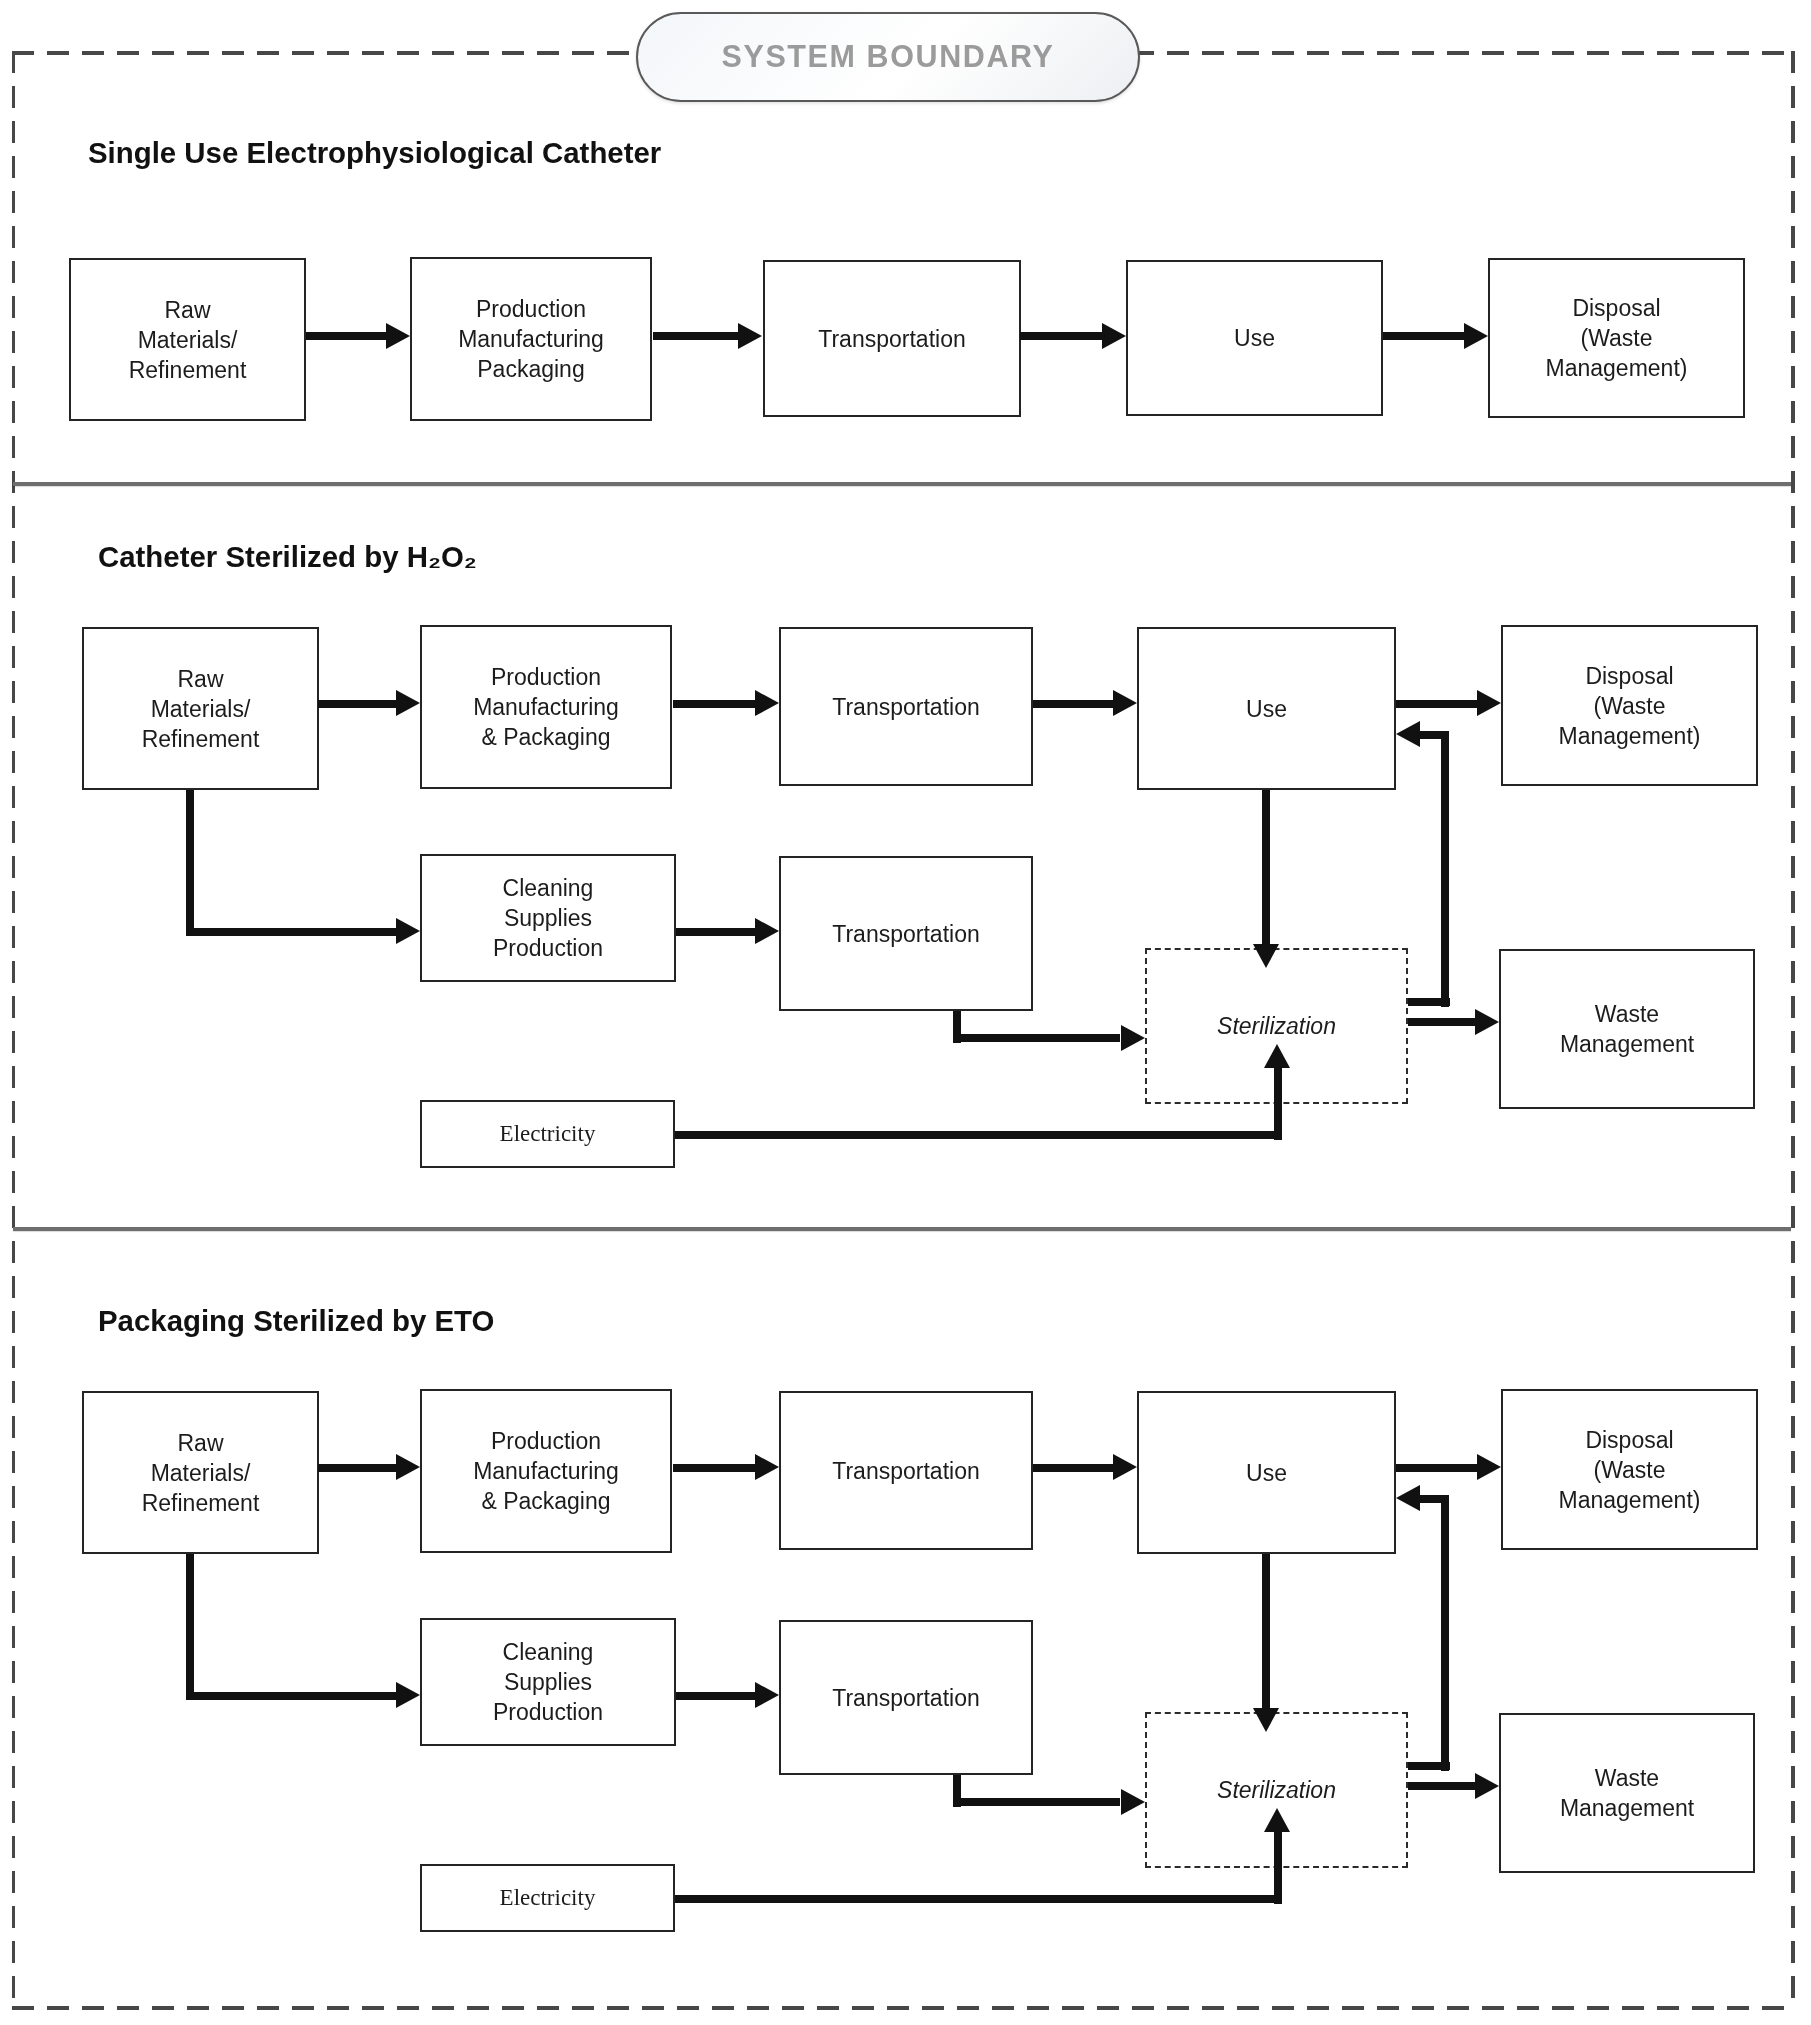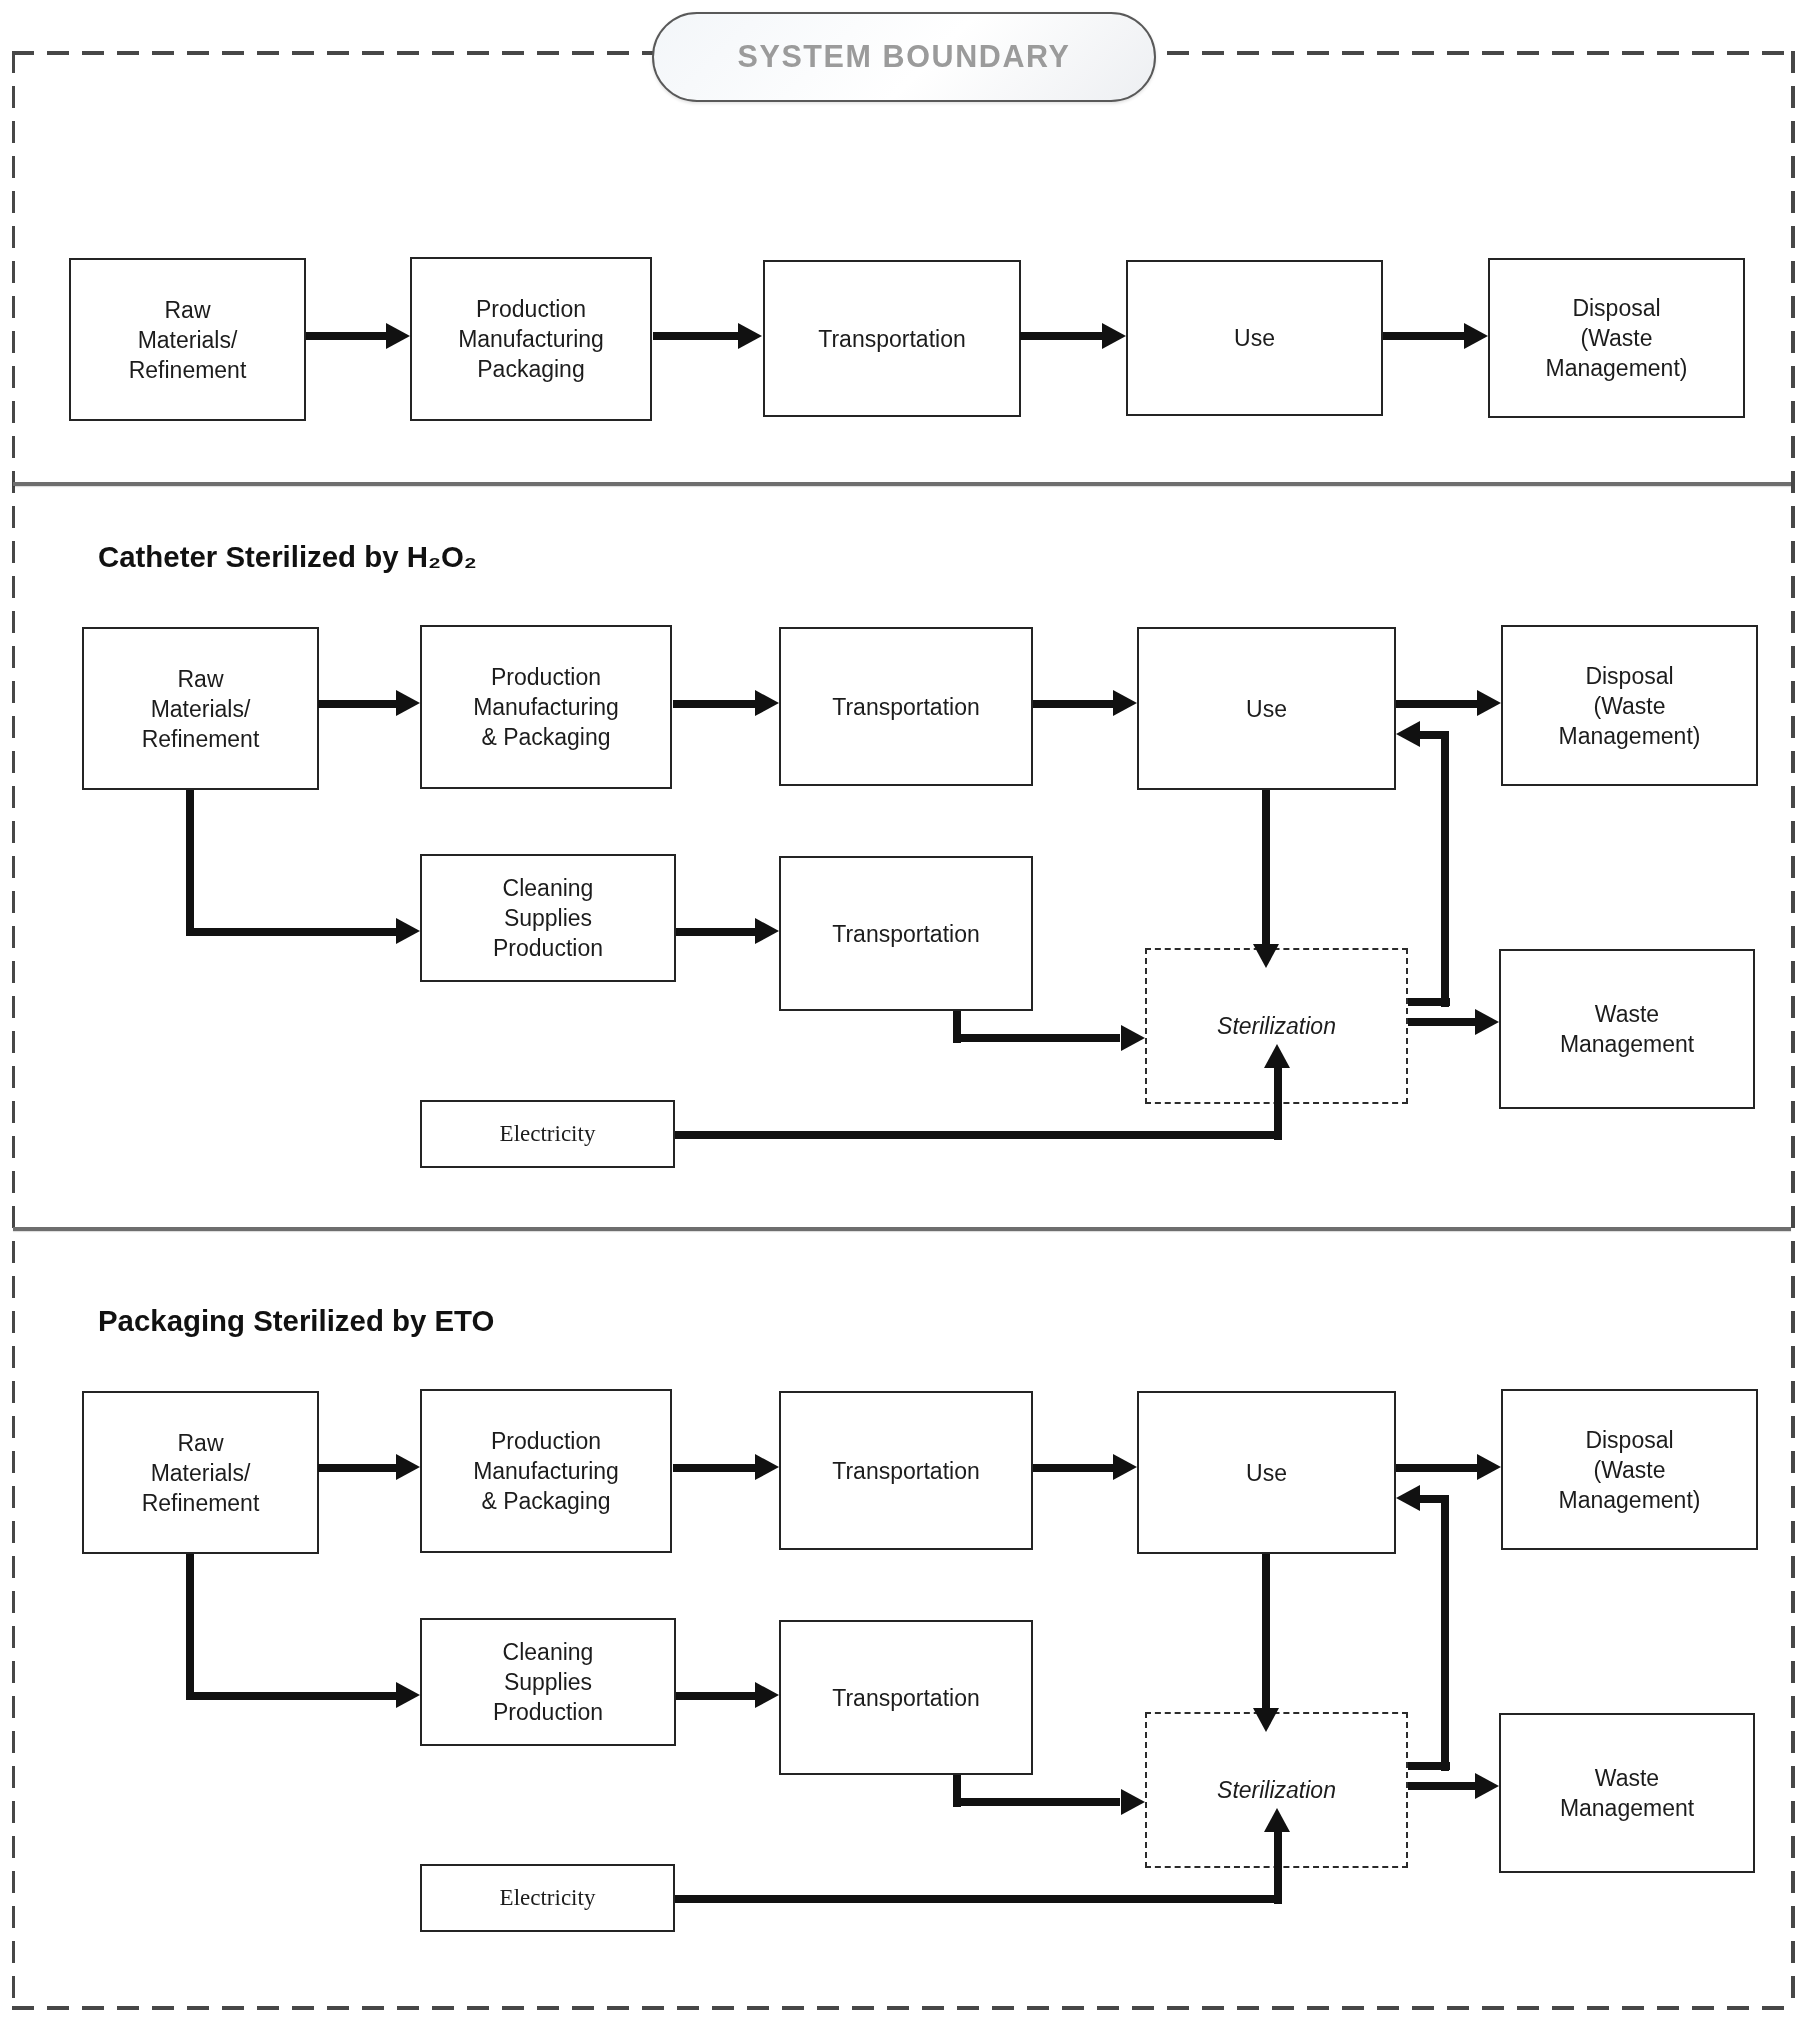--- a/index.html
+++ b/index.html
@@ -10,21 +10,21 @@
   
   .bdash{position:absolute;background:none;}
   .bdash.h{height:3.7px;background:repeating-linear-gradient(90deg,#474747 0 22px,transparent 22px 35px);}
   .bdash.v{width:3.7px;background:repeating-linear-gradient(180deg,#474747 0 22px,transparent 22px 35px);}
   .bdash.top{left:11.6px;top:51px;width:1783px;}
   .bdash.bottom{left:11.6px;top:2006px;width:1783px;}
   .bdash.left{left:11.6px;top:51px;height:1959px;}
   .bdash.right{left:1791px;top:51px;height:1959px;}
 
   
-  .capsule{position:absolute;left:652px;top:11.6px;width:500px;height:86px;
+  .capsule{position:absolute;left:636px;top:11.6px;width:500px;height:86px;
     border:2.6px solid #595959;border-radius:50px;z-index:5;
     background:linear-gradient(135deg,#f3f6f9 0%,#ffffff 55%,#edeff2 100%);
     display:flex;align-items:center;justify-content:center;
     box-shadow:0 1.6px 3.2px rgba(0,0,0,0.12);}
   .capsule span{font-weight:bold;font-size:30.5px;letter-spacing:1.6px;color:#9b9b9b;}
 
   
   .divider{position:absolute;left:12.6px;width:1778px;height:3.7px;background:#6e6e6e;
     box-shadow:0 1.1px 1.1px rgba(0,0,0,0.15);}
   .divider.d1{top:482px;}
@@ -131,20 +131,21 @@
   <div class="bdash v right"></div>
 
   <div class="capsule">
     <span>SYSTEM BOUNDARY</span>
   </div>
 
   <div class="divider d1"></div>
   <div class="divider d2"></div>
 
   <section class="panel p1">
+    <h2 class="ptitle">Single Use Electrophysiological Catheter</h2>
 
     <div class="box raw">
       <div class="txt">Raw<br>Materials/<br>Refinement</div>
     </div>
     <div class="box prod">
       <div class="txt">Production<br>Manufacturing<br>Packaging</div>
     </div>
     <div class="box tr1">
       <div class="txt">Transportation</div>
     </div>

